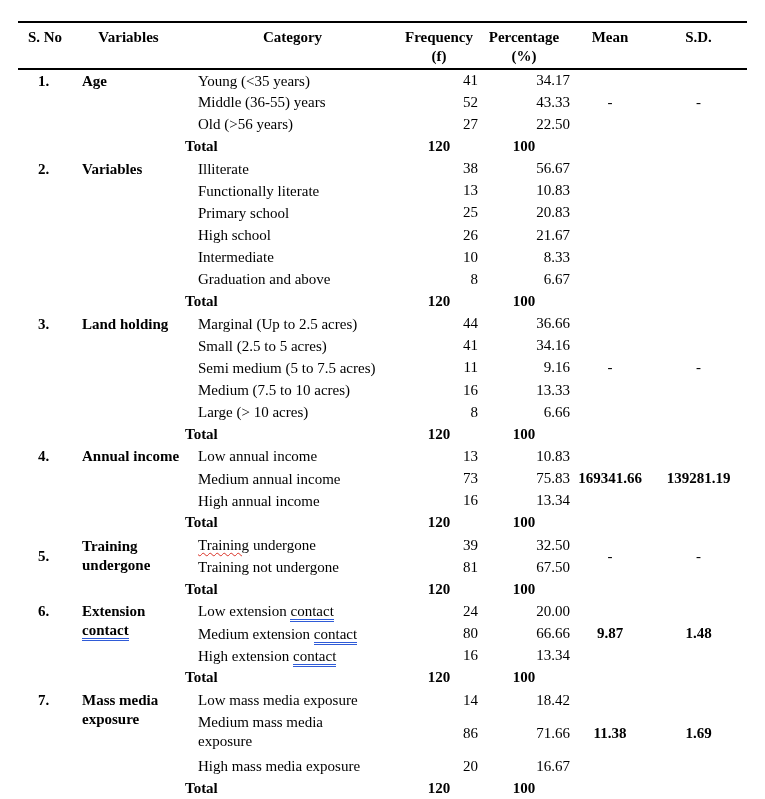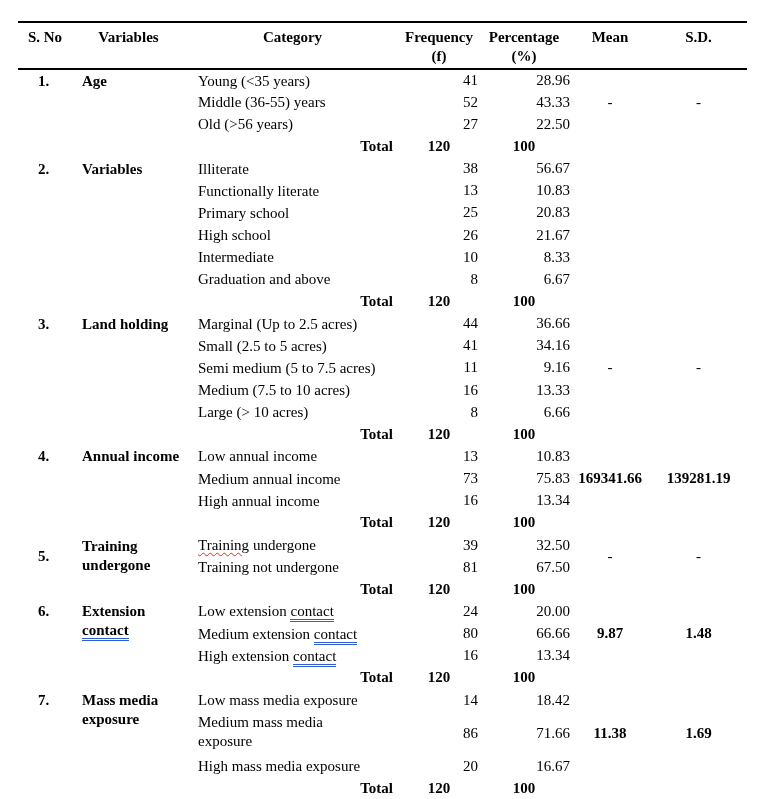--- a/index.html
+++ b/index.html
@@ -76,21 +76,21 @@
   td.num {
     text-align: right;
     vertical-align: middle;
   }
   td.stat {
     text-align: center;
     vertical-align: middle;
   }
   td.stat.bold { font-weight: bold; }
   td.total-label {
-    text-align: right;
+    text-align: left;
     padding-right: 7px;
     font-weight: bold;
     vertical-align: middle;
   }
   td.total-num {
     text-align: center;
     font-weight: bold;
     vertical-align: middle;
   }
   .squiggle-red {
@@ -130,21 +130,21 @@
           <th>Mean</th>
           <th>S.D.</th>
         </tr>
     </thead>
     <tbody>
         <tr>
           <td class="sno v-top" rowspan="3">1.</td>
           <td class="variable v-top" rowspan="3">Age</td>
           <td class="category">Young (&lt;35 years)</td>
           <td class="num">41</td>
-          <td class="num">28.96</td>
+          <td class="num">34.17</td>
           <td class="stat" rowspan="3">-</td>
           <td class="stat" rowspan="3">-</td>
         </tr>
         <tr>
           <td class="category">Middle (36-55) years</td>
           <td class="num">52</td>
           <td class="num">43.33</td>
         </tr>
         <tr>
           <td class="category">Old (&gt;56 years)</td>

